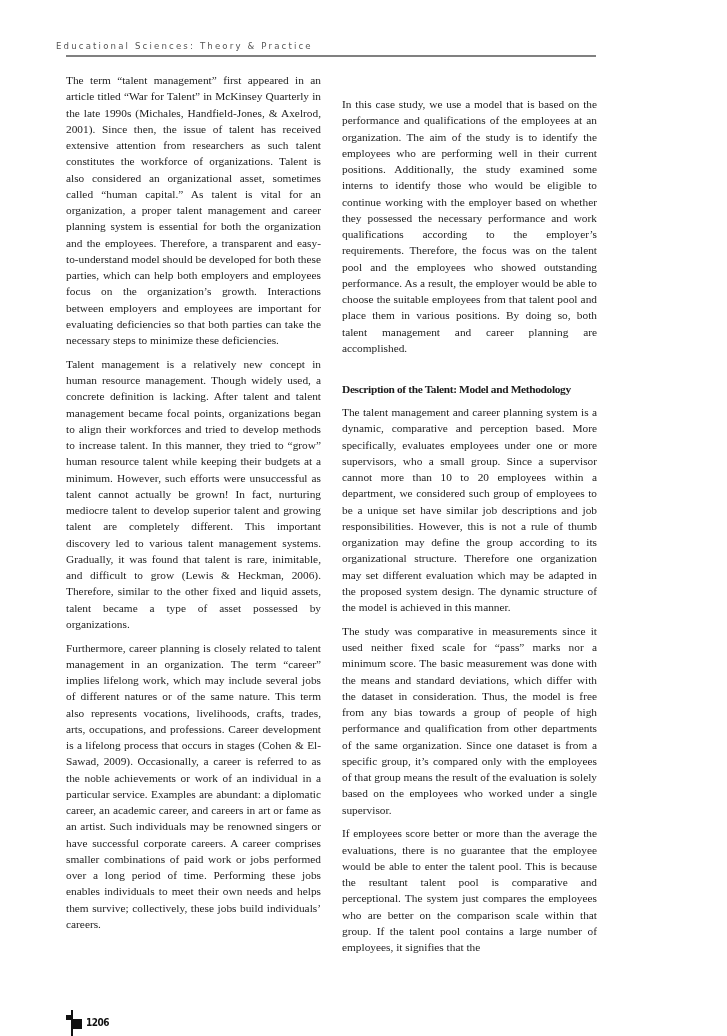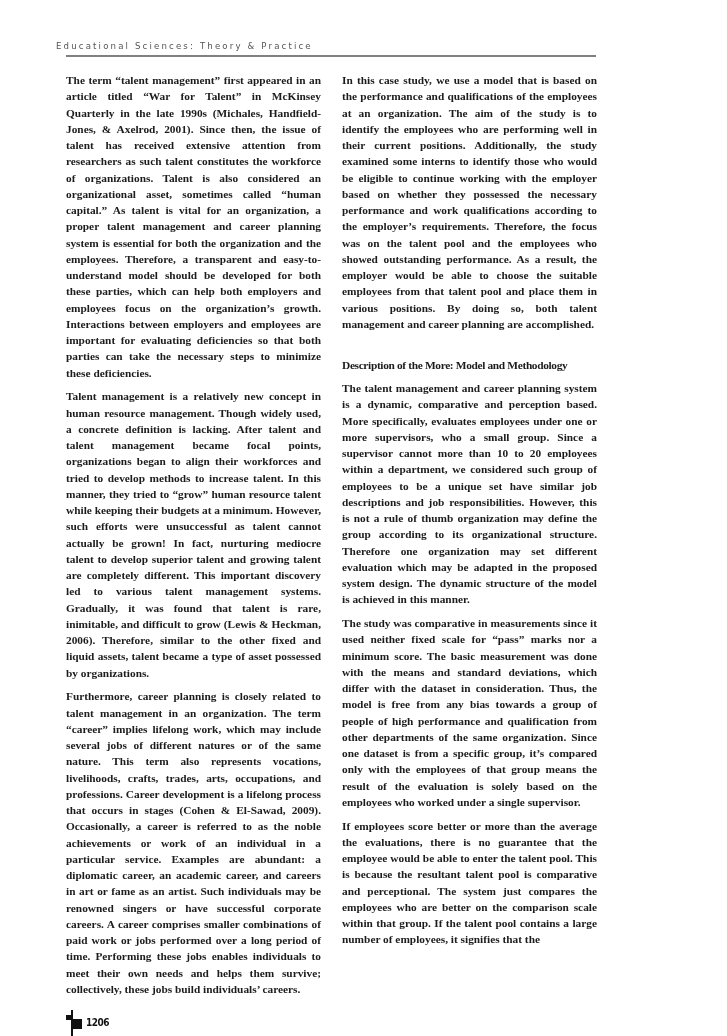--- a/index.html
+++ b/index.html
@@ -34,26 +34,25 @@
     .col {
       position: absolute;
       top: 72px;
       width: 255px;
       font-family: "Liberation Serif", serif;
       font-size: 11.35px;
       line-height: 16.25px;
       color: #1c1c1c;
     }
     .col-left { left: 66px; }
-    .col-right { left: 342px; }
+    .col-right { left: 342px; margin-top: 24px; }
     .col p {
       margin: 0 0 7.5px 0;
       text-align: justify;
       hyphens: none;
-      font-weight: bold;
     }
     .section-heading {
       font-family: "Liberation Serif", serif;
       font-weight: bold;
       font-size: 11.4px;
       letter-spacing: -0.35px;
       margin: 25px 0 7px 0;
       line-height: 16px;
       white-space: nowrap;
     }
@@ -108,21 +107,21 @@
 <div class="head-rule"></div>
 
 <div class="col col-left">
   <p>The term “talent management” first appeared in an article titled “War for Talent” in McKinsey Quarterly in the late 1990s (Michales, Handfield-Jones, &amp; Axelrod, 2001). Since then, the issue of talent has received extensive attention from researchers as such talent constitutes the workforce of organizations. Talent is also considered an organizational asset, sometimes called “human capital.” As talent is vital for an organization, a proper talent management and career planning system is essential for both the organization and the employees. Therefore, a transparent and easy-to-understand model should be developed for both these parties, which can help both employers and employees focus on the organization’s growth. Interactions between employers and employees are important for evaluating deficiencies so that both parties can take the necessary steps to minimize these deficiencies.</p>
   <p>Talent management is a relatively new concept in human resource management. Though widely used, a concrete definition is lacking. After talent and talent management became focal points, organizations began to align their workforces and tried to develop methods to increase talent. In this manner, they tried to “grow” human resource talent while keeping their budgets at a minimum. However, such efforts were unsuccessful as talent cannot actually be grown! In fact, nurturing mediocre talent to develop superior talent and growing talent are completely different. This important discovery led to various talent management systems. Gradually, it was found that talent is rare, inimitable, and difficult to grow (Lewis &amp; Heckman, 2006). Therefore, similar to the other fixed and liquid assets, talent became a type of asset possessed by organizations.</p>
   <p>Furthermore, career planning is closely related to talent management in an organization. The term “career” implies lifelong work, which may include several jobs of different natures or of the same nature. This term also represents vocations, livelihoods, crafts, trades, arts, occupations, and professions. Career development is a lifelong process that occurs in stages (Cohen &amp; El-Sawad, 2009). Occasionally, a career is referred to as the noble achievements or work of an individual in a particular service. Examples are abundant: a diplomatic career, an academic career, and careers in art or fame as an artist. Such individuals may be renowned singers or have successful corporate careers. A career comprises smaller combinations of paid work or jobs performed over a long period of time. Performing these jobs enables individuals to meet their own needs and helps them survive; collectively, these jobs build individuals’ careers.</p>
 </div>
 
 <div class="col col-right">
   <p>In this case study, we use a model that is based on the performance and qualifications of the employees at an organization. The aim of the study is to identify the employees who are performing well in their current positions. Additionally, the study examined some interns to identify those who would be eligible to continue working with the employer based on whether they possessed the necessary performance and work qualifications according to the employer’s requirements. Therefore, the focus was on the talent pool and the employees who showed outstanding performance. As a result, the employer would be able to choose the suitable employees from that talent pool and place them in various positions. By doing so, both talent management and career planning are accomplished.</p>
-  <div class="section-heading">Description of the More: Model and Methodology</div>
+  <div class="section-heading">Description of the Talent: Model and Methodology</div>
   <p>The talent management and career planning system is a dynamic, comparative and perception based. More specifically, evaluates employees under one or more supervisors, who a small group. Since a supervisor cannot more than 10 to 20 employees within a department, we considered such group of employees to be a unique set have similar job descriptions and job responsibilities. However, this is not a rule of thumb organization may define the group according to its organizational structure. Therefore one organization may set different evaluation which may be adapted in the proposed system design. The dynamic structure of the model is achieved in this manner.</p>
   <p>The study was comparative in measurements since it used neither fixed scale for “pass” marks nor a minimum score. The basic measurement was done with the means and standard deviations, which differ with the dataset in consideration. Thus, the model is free from any bias towards a group of people of high performance and qualification from other departments of the same organization. Since one dataset is from a specific group, it’s compared only with the employees of that group means the result of the evaluation is solely based on the employees who worked under a single supervisor.</p>
   <p>If employees score better or more than the average the evaluations, there is no guarantee that the employee would be able to enter the talent pool. This is because the resultant talent pool is comparative and perceptional. The system just compares the employees who are better on the comparison scale within that group. If the talent pool contains a large number of employees, it signifies that the</p>
 </div>
 
 <div class="footer">
   <div class="vline"></div>
   <div class="sq-small"></div>
   <div class="sq-big"></div>
   <div class="page-num">1206</div>

